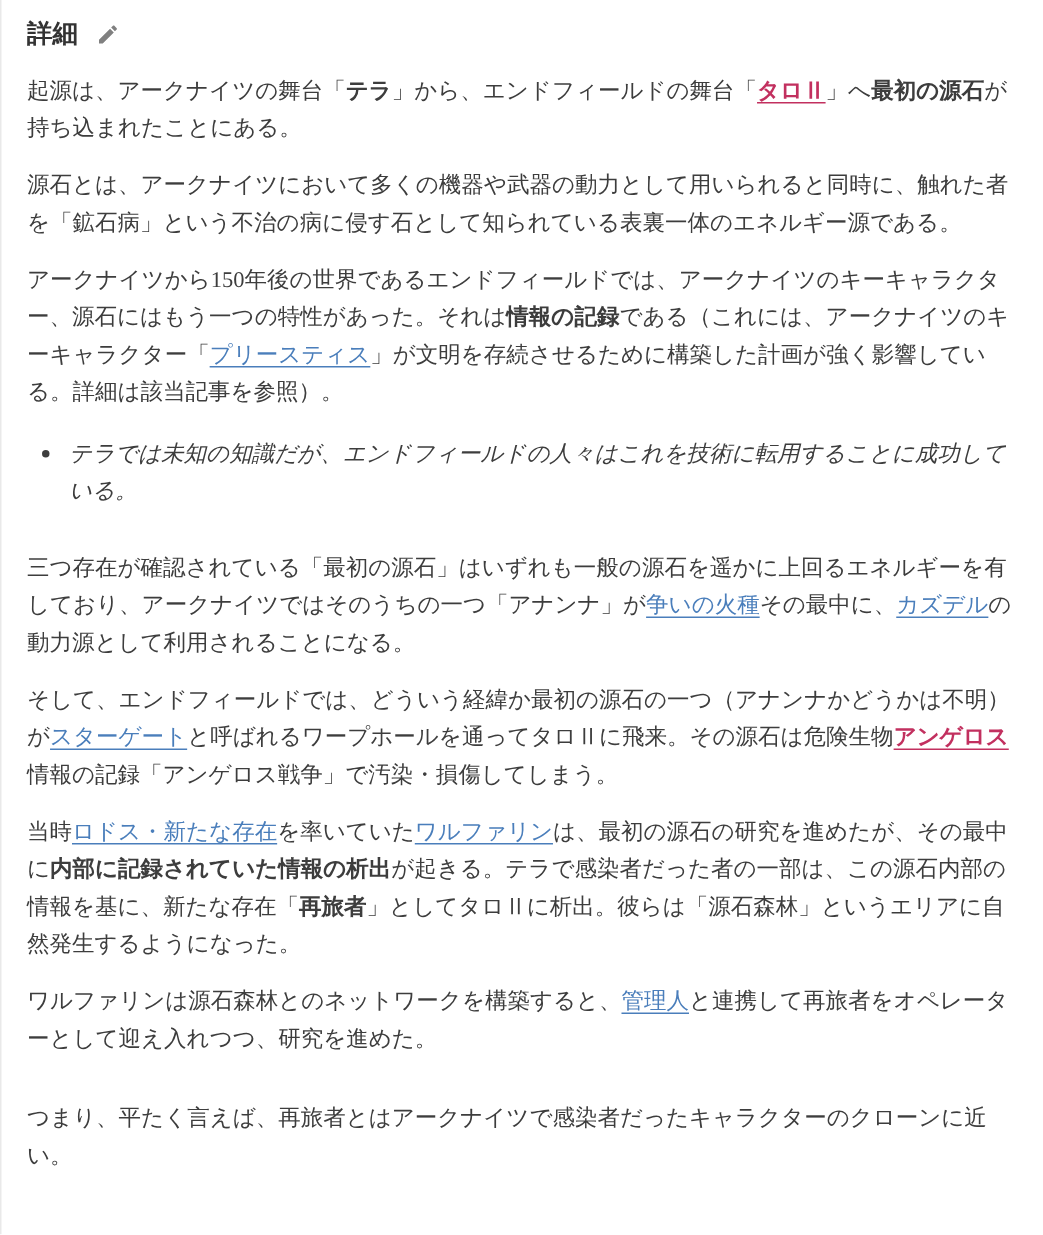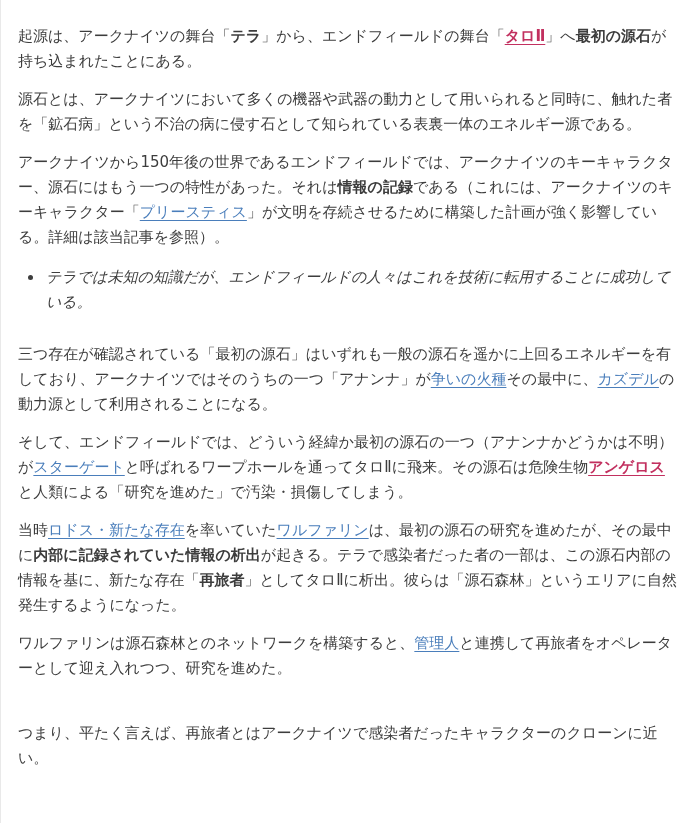--- a/index.html
+++ b/index.html
@@ -40,21 +40,22 @@
     justify-content: center;
     width: 17px;
     height: 17px;
     cursor: pointer;
     background: none;
     border: none;
     padding: 0;
   }
   .edit-btn svg { display: block; }
   .content p {
-    margin: 12px 0 13px 0;
+    margin: 0 0 13px 0;
+    font-family: Liberation Serif, serif;
   }
   .content ul {
     margin: 15px 0 27px 0;
     padding-left: 26px;
   }
   .content li {
     margin: 0;
     padding-left: 2px;
     font-style: italic;
   }
@@ -66,28 +67,38 @@
   }
   a.blue { color: var(--link-blue, #4a7ebb); }
   a.pink { color: var(--link-pink, #c2305f); }
   .b, strong { font-weight: bold; }
   .spacer { height: 15px; }
 </style>
 </head>
 <body>
 
 <div class="page">
+  <div class="heading-row">
+    <h2 class="page-title">詳細</h2>
+    <button class="edit-btn" title="">
+      <span>
+        <svg width="16" height="16" viewBox="0 0 24 24" aria-hidden="true">
+          <path id="pencil-path" fill="#808080" d="M3 17.25V21h3.75L17.81 9.94l-3.75-3.75L3 17.25zM20.71 7.04c.39-.39.39-1.02 0-1.41l-2.34-2.34c-.39-.39-1.02-.39-1.41 0l-1.83 1.83 3.75 3.75 1.83-1.83z"></path>
+        </svg>
+      </span>
+    </button>
+  </div>
 
   <div class="content">
       <p><span>起源は、アークナイツの舞台「</span><strong>テラ</strong><span>」から、エンドフィールドの舞台「</span><a class="lnk pink b">タロⅡ</a><span>」へ</span><strong>最初の源石</strong><span>が持ち込まれたことにある。</span></p>
       <p><span>源石とは、アークナイツにおいて多くの機器や武器の動力として用いられると同時に、触れた者を「鉱石病」という不治の病に侵す石として知られている表裏一体のエネルギー源である。</span></p>
       <p><span>アークナイツから150年後の世界であるエンドフィールドでは、アークナイツのキーキャラクター、源石にはもう一つの特性があった。それは</span><strong>情報の記録</strong><span>である（これには、アークナイツのキーキャラクター「</span><a class="lnk blue">プリースティス</a><span>」が文明を存続させるために構築した計画が強く影響している。詳細は該当記事を参照）。</span></p>
       <ul>
         <li><span>テラでは未知の知識だが、エンドフィールドの人々はこれを技術に転用することに成功している。</span></li>
       </ul>
       <p><span>三つ存在が確認されている「最初の源石」はいずれも一般の源石を遥かに上回るエネルギーを有しており、アークナイツではそのうちの一つ「アナンナ」が</span><a class="lnk blue">争いの火種</a><span>その最中に、</span><a class="lnk blue">カズデル</a><span>の動力源として利用されることになる。</span></p>
-      <p><span>そして、エンドフィールドでは、どういう経緯か最初の源石の一つ（アナンナかどうかは不明）が</span><a class="lnk blue">スターゲート</a><span>と呼ばれるワープホールを通ってタロⅡに飛来。その源石は危険生物</span><a class="lnk pink b">アンゲロス</a><span>と人類による「研究を進めた」で汚染・損傷してしまう。</span></p>
+      <p><span>そして、エンドフィールドでは、どういう経緯か最初の源石の一つ（アナンナかどうかは不明）が</span><a class="lnk blue">スターゲート</a><span>と呼ばれるワープホールを通ってタロⅡに飛来。その源石は危険生物</span><a class="lnk pink b">アンゲロス</a><span>情報の記録「アンゲロス戦争」で汚染・損傷してしまう。</span></p>
       <p><span>当時</span><a class="lnk blue">ロドス・新たな存在</a><span>を率いていた</span><a class="lnk blue">ワルファリン</a><span>は、最初の源石の研究を進めたが、その最中に</span><strong>内部に記録されていた情報の析出</strong><span>が起きる。テラで感染者だった者の一部は、この源石内部の情報を基に、新たな存在「</span><strong>再旅者</strong><span>」としてタロⅡに析出。彼らは「源石森林」というエリアに自然発生するようになった。</span></p>
       <p><span>ワルファリンは源石森林とのネットワークを構築すると、</span><a class="lnk blue">管理人</a><span>と連携して再旅者をオペレーターとして迎え入れつつ、研究を進めた。</span></p>
       <div class="spacer"></div>
       <p><span>つまり、平たく言えば、再旅者とはアークナイツで感染者だったキャラクターのクローンに近い。</span></p>
     </div>
 </div>
 
 </body></html>

